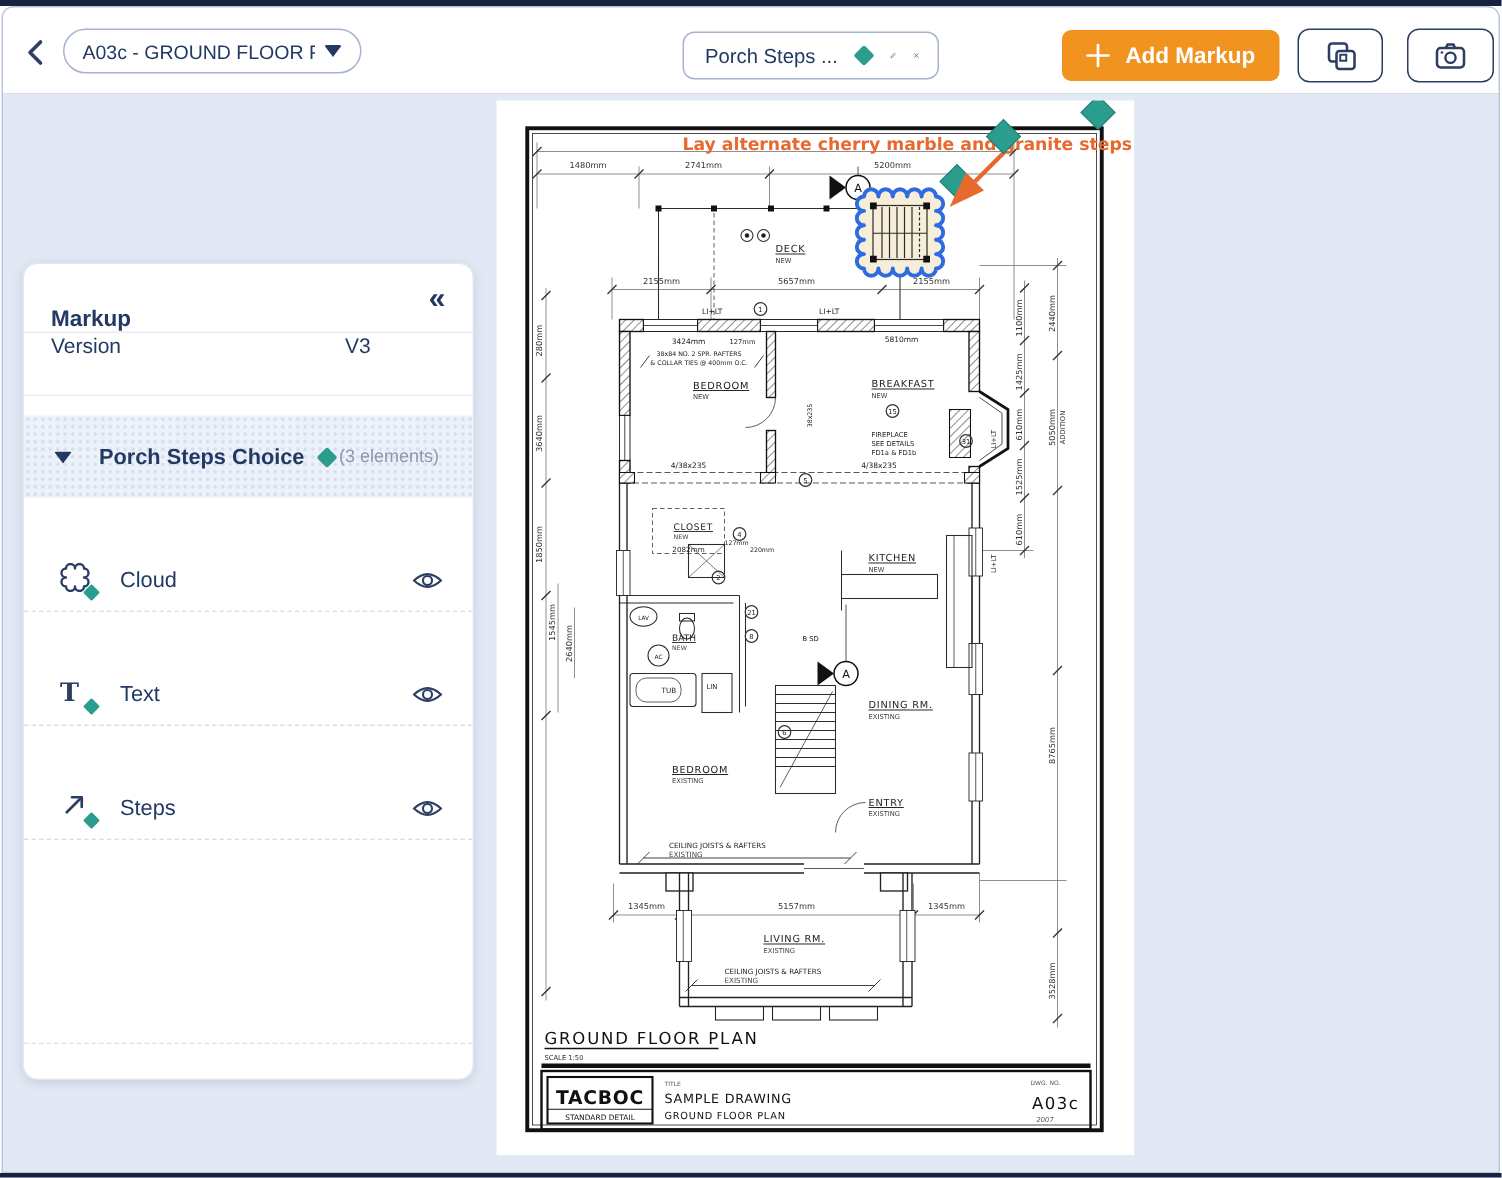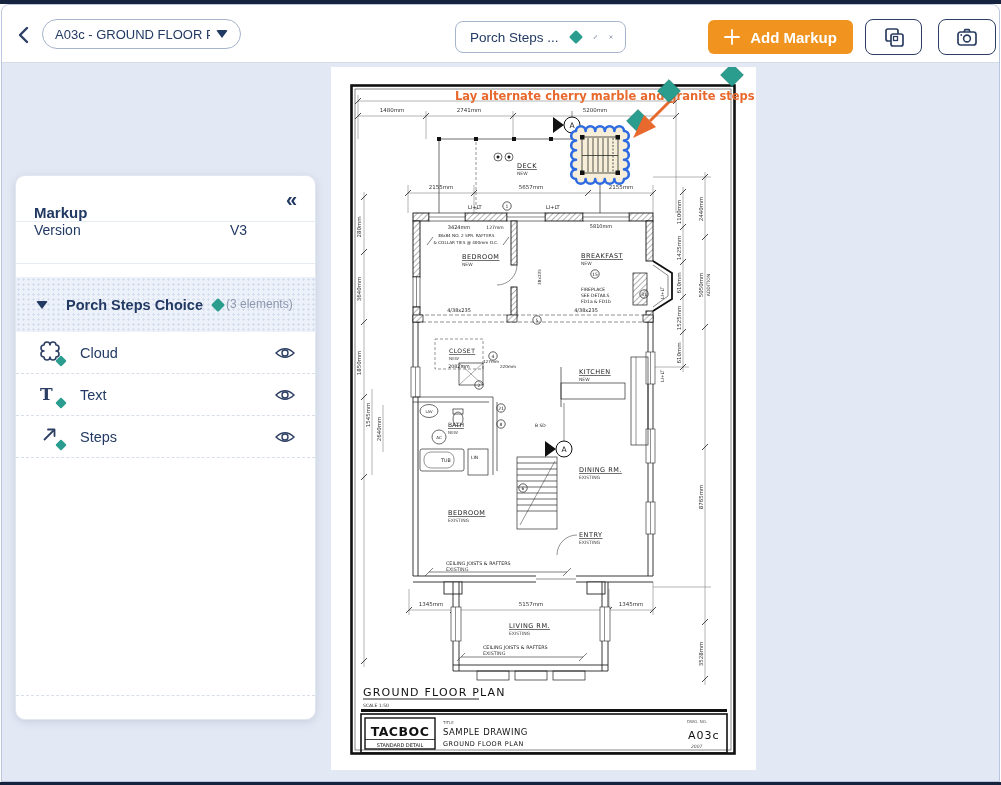--- a/index.html
+++ b/index.html
@@ -33,21 +33,21 @@
   .panel-header .title { flex:1; font-size:15px; font-weight:bold; color:#223a63;margin-top:27px; }
   .collapse { font-size:20px; font-weight:bold; color:#223a63; cursor:pointer; line-height:1; }
   .version-row { height:42px; flex:none; display:flex; align-items:flex-start; padding:0 18px; border-bottom:1px solid #e7ebf2; font-size:14px; color:#223a63; }
   .version-row .v-label { width:196px; }
   .spacer12 { height:13px; flex:none; }
   .group-row { flex:none; min-height:55px; background-color:#edf1f9; background-image:radial-gradient(#d7dfef 1px, transparent 1.2px); background-size:5px 5px; display:flex; align-items:center; padding:6px 18px 6px 20px; cursor:pointer; }
   .tri-down { width:0; height:0; border-left:6px solid transparent; border-right:6px solid transparent; border-top:8px solid #223a63; border-radius:2px; margin-right:18px; flex:none; }
   .group-main { display:flex; flex-direction:row; gap:3px; }
   .group-title { display:flex; align-items:center; gap:10px; font-size:14.5px; font-weight:bold; color:#223a63; }
   .group-count { font-size:12px; color:#8d97ad; }
-  .el-row { height:42px; flex:none; display:flex; align-items:center; padding:0 20px 0 24px; border-bottom:1px dashed #d9dfe9; cursor:pointer; }
+  .el-row { height:42px; flex:none; display:flex; align-items:center; padding:0 20px 0 24px; border-bottom:1px dashed #d9dfe9; cursor:pointer;margin-top:34px; }
   .el-icon { width:26px; height:24px; position:relative; margin-right:14px; flex:none; }
   .el-icon .mini-diamond { position:absolute; width:8px; height:8px; background:#2a9d8f; transform:rotate(45deg); right:1px; bottom:0; border-radius:1px; }
   .el-label { flex:1; font-size:14.5px; color:#223a63; }
   .eye { width:20px; height:14px; flex:none; cursor:pointer; }
   .panel-fill { flex:1; }
   .panel-footer { height:24px; flex:none; border-top:1px dashed #d9dfe9; border-radius:0 0 10px 10px; }
   .t-glyph { font-family:"DejaVu Serif", serif; font-size:17px; font-weight:bold; color:#2c3e63; line-height:22px; }
 
   
   .page { position:absolute; left:329px; top:4px; width:425px; height:703px; background:#fff; }

